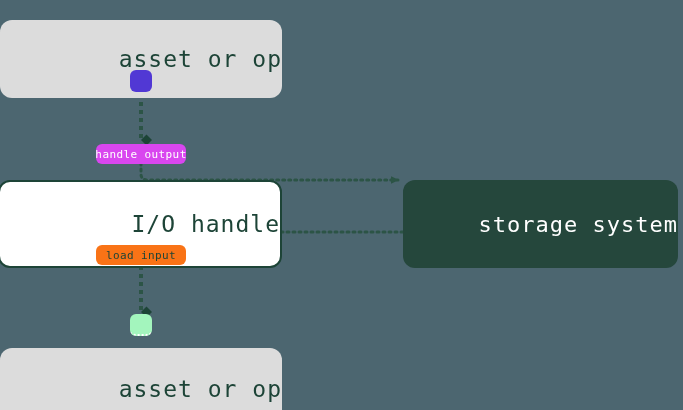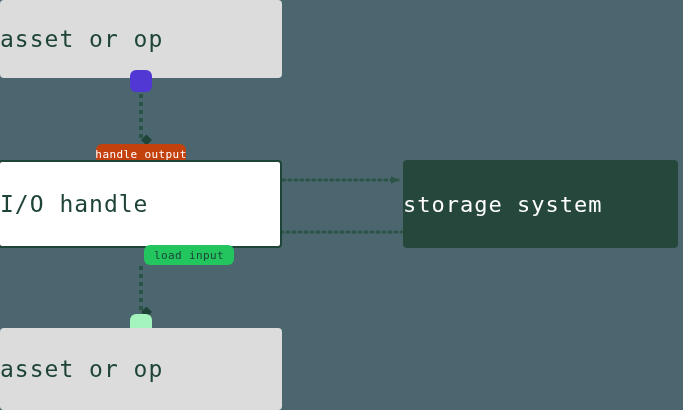--- a/index.html
+++ b/index.html
@@ -23,22 +23,23 @@
     left: 0;
     top: 0;
     width: 683px;
     height: 410px;
   }
   .node {
     position: absolute;
     box-sizing: border-box;
     display: flex;
     align-items: center;
-    justify-content: flex-start;
-    border-radius: 4px;
+    justify-content: flex-end;
+    border-radius: 12px;
+    margin-top: 20px;
   }
   .node-asset {
     background: #dcdcdc;
     color: #1d4437;
     font-size: 23px;
     letter-spacing: 1px;
   }
   .node-iomanager {
     background: #ffffff;
     border: 2px solid #1d4437;
@@ -72,27 +73,26 @@
     display: flex;
     align-items: center;
     justify-content: center;
     border-radius: 6px;
     font-size: 11px;
     letter-spacing: 0.4px;
     height: 20px;
     white-space: nowrap;
   }
   .label-handle-output {
-    background: #c2410c;
+    background: #d946ef;
     color: #ffffff;
   }
   .label-load-input {
-    background: #22c55e;
+    background: #f97316;
     color: #1d4437;
-    margin-left: 48px;
   }
 </style>
 </head>
 <body>
 
 <div id="canvas">
 
   <svg class="svg-layer" viewBox="0 0 683 410" xmlns="http://www.w3.org/2000/svg">
     <defs>
       <marker id="tri-right" markerWidth="9" markerHeight="9" refX="7" refY="4.5" orient="auto" markerUnits="userSpaceOnUse">

